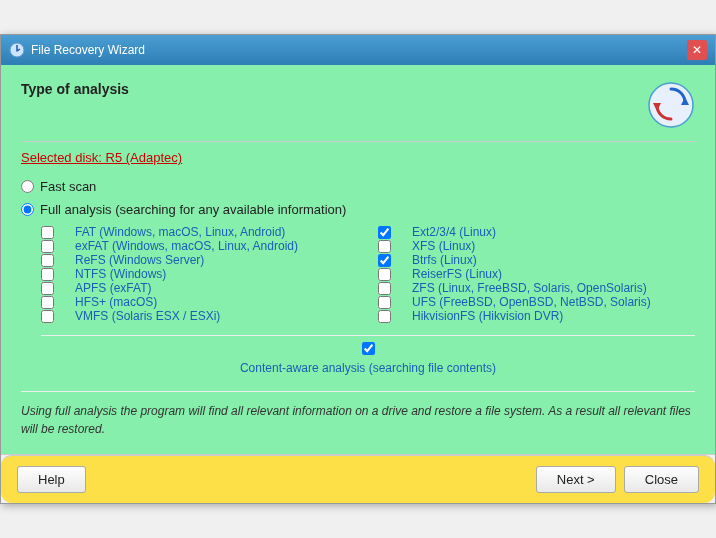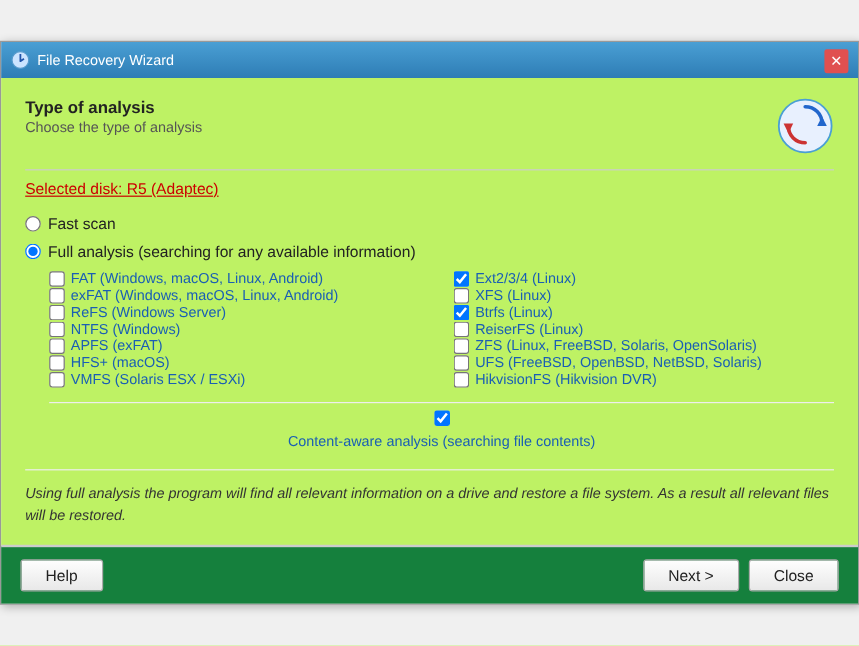--- a/index.html
+++ b/index.html
@@ -16,20 +16,21 @@
       width: 716px;
       background: #f0f0f0;
       border: 1px solid #999;
       box-shadow: 2px 2px 8px rgba(0,0,0,0.3);
     }
     .titlebar {
       background: linear-gradient(to bottom, #4a9fd4, #2e7db5);
       color: white;
       padding: 6px 8px;
       display: flex;
+      align-items: center;
       justify-content: space-between;
       height: 30px;
     }
     .titlebar-left {
       display: flex;
       align-items: center;
       gap: 6px;
     }
     .titlebar-icon {
       width: 16px;
@@ -46,21 +47,21 @@
       border: none;
       color: white;
       cursor: pointer;
       font-size: 12px;
       display: flex;
       align-items: center;
       justify-content: center;
       border-radius: 2px;
     }
     .content {
-      background: #bef264;
+      background: #86efac;
       margin: 0;
       padding: 16px 20px;
       border-bottom: 1px solid #ccc;
     }
     .wizard-header {
       display: flex;
       justify-content: space-between;
       align-items: flex-start;
       margin-bottom: 12px;
     }
@@ -116,20 +117,21 @@
       display: flex;
       align-items: center;
       gap: 5px;
     }
     .fs-item input[type="checkbox"] {
       margin: 0;
     }
     .fs-item label {
       font-size: 12px;
       color: #1a5fb4;
+      margin-left: 16px;
     }
     .content-aware {
       display: flex;
       align-items: center;
       gap: 6px;
       margin-top: 8px;
       padding: 6px 0;
       border-top: 1px solid #eee;
       flex-direction: column;
     }
@@ -140,26 +142,27 @@
     .description-text {
       font-size: 12px;
       color: #333;
       line-height: 1.5;
       margin-top: 10px;
       padding-top: 10px;
       border-top: 1px solid #eee;
       font-style: italic;
     }
     .footer {
-      background: #15803d;
+      background: #fde047;
       padding: 10px 16px;
       display: flex;
       align-items: center;
       justify-content: space-between;
       border-top: 1px solid #ccc;
+      border-radius: 11px;
     }
     .footer-left {}
     .footer-right {
       display: flex;
       gap: 8px;
       align-items: flex-end;
     }
     .btn {
       padding: 5px 20px;
       font-size: 13px;
@@ -191,21 +194,20 @@
       </svg>
       <span class="titlebar-title">File Recovery Wizard</span>
     </div>
     <button class="titlebar-close">✕</button>
   </div>
 
   <div class="content">
     <div class="wizard-header">
       <div class="wizard-header-text">
         <h2>Type of analysis</h2>
-        <p>Choose the type of analysis</p>
       </div>
 
       <svg class="wizard-icon" viewBox="0 0 48 48">
         <circle cx="24" cy="24" r="22" fill="#e8f0fe" stroke="#4a9fd4" stroke-width="1.5"></circle>
         <path d="M24 8 C32 8 38 14 38 22" stroke="#2266cc" stroke-width="3" fill="none" stroke-linecap="round"></path>
         <polygon points="38,16 42,24 34,24" fill="#2266cc"></polygon>
         <path d="M24 38 C16 38 10 32 10 24" stroke="#cc3333" stroke-width="3" fill="none" stroke-linecap="round"></path>
         <polygon points="10,30 6,22 14,22" fill="#cc3333"></polygon>
       </svg>
     </div>

